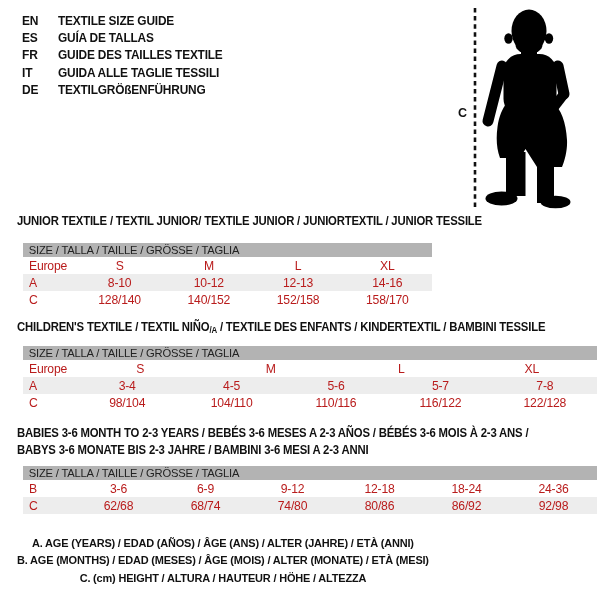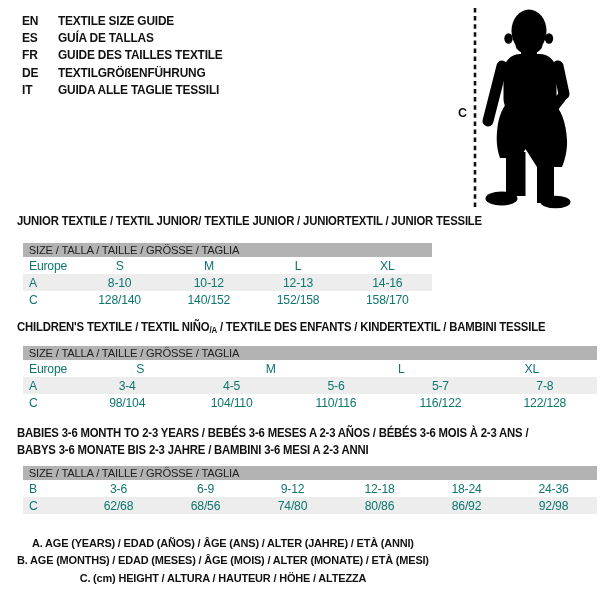--- a/index.html
+++ b/index.html
@@ -37,21 +37,21 @@
   
   .tbl { position:absolute; left:16px;margin-left:7px; }
   .tbl1 { top:243px; width:409px; }
   .tbl2 { top:346px; width:574px; }
   .tbl3 { top:466px; width:574px; }
   .tbl-bar { height:14px; background:#b3b3b3; display:flex; align-items:center; }
   .tbl-bar span { padding-left:6px; font-size:11.8px; color:#222;
                   letter-spacing:-0.2px; white-space:nowrap;
                   transform:scaleX(0.95); transform-origin:0 50%; }
   .tbl-row { display:flex; height:17px; align-items:center; font-size:12.2px;
-             color:#0f766e; letter-spacing:-0.2px; }
+             color:#b91c1c; letter-spacing:-0.2px; }
   .tbl-row.shaded { background:#ededed; }
   .cl { width:52px; padding-left:6px; box-sizing:border-box; }
   .cv { flex:1; text-align:center; }
 
   
   .footnotes { position:absolute; left:17px; top:536px;text-align:center; }
   .fn { height:17.3px; font-weight:700; font-size:11.8px; color:#111;
         letter-spacing:-0.2px; white-space:nowrap;
         transform:scaleX(0.93); transform-origin:0 50%; }
 </style>
@@ -67,26 +67,26 @@
     </div>
     <div class="lang-row">
       <span class="lang-code">ES</span>
       <span class="lang-label">GUÍA DE TALLAS</span>
     </div>
     <div class="lang-row">
       <span class="lang-code">FR</span>
       <span class="lang-label">GUIDE DES TAILLES TEXTILE</span>
     </div>
     <div class="lang-row">
+      <span class="lang-code">IT</span>
+      <span class="lang-label">GUIDA ALLE TAGLIE TESSILI</span>
+    </div>
+    <div class="lang-row">
       <span class="lang-code">DE</span>
       <span class="lang-label">TEXTILGRÖßENFÜHRUNG</span>
-    </div>
-    <div class="lang-row">
-      <span class="lang-code">IT</span>
-      <span class="lang-label">GUIDA ALLE TAGLIE TESSILI</span>
     </div>
   </div>
 
   <svg class="figure-svg" width="170" height="215" viewBox="0 0 170 215">
     <g>
       <line x1="45" y1="8" x2="45" y2="208" stroke="#111111" stroke-width="2.6" stroke-dasharray="4.5 3.6"></line>
     </g>
     <g fill="#000000">
       <ellipse cx="99" cy="31" rx="17.5" ry="21.5"></ellipse>
       <ellipse cx="78.5" cy="38.5" rx="4.2" ry="5.2"></ellipse>
@@ -179,21 +179,21 @@
       <span class="cv">3-6</span>
       <span class="cv">6-9</span>
       <span class="cv">9-12</span>
       <span class="cv">12-18</span>
       <span class="cv">18-24</span>
       <span class="cv">24-36</span>
     </div>
     <div class="tbl-row shaded">
       <span class="cl">C</span>
       <span class="cv">62/68</span>
-      <span class="cv">68/56</span>
+      <span class="cv">68/74</span>
       <span class="cv">74/80</span>
       <span class="cv">80/86</span>
       <span class="cv">86/92</span>
       <span class="cv">92/98</span>
     </div>
   </div>
 
   <div class="footnotes">
     <div class="fn">A. AGE (YEARS) / EDAD (AÑOS) / ÂGE (ANS) / ALTER (JAHRE) / ETÀ (ANNI)</div>
     <div class="fn">B. AGE (MONTHS) / EDAD (MESES) / ÂGE (MOIS) / ALTER (MONATE) / ETÀ (MESI)</div>

